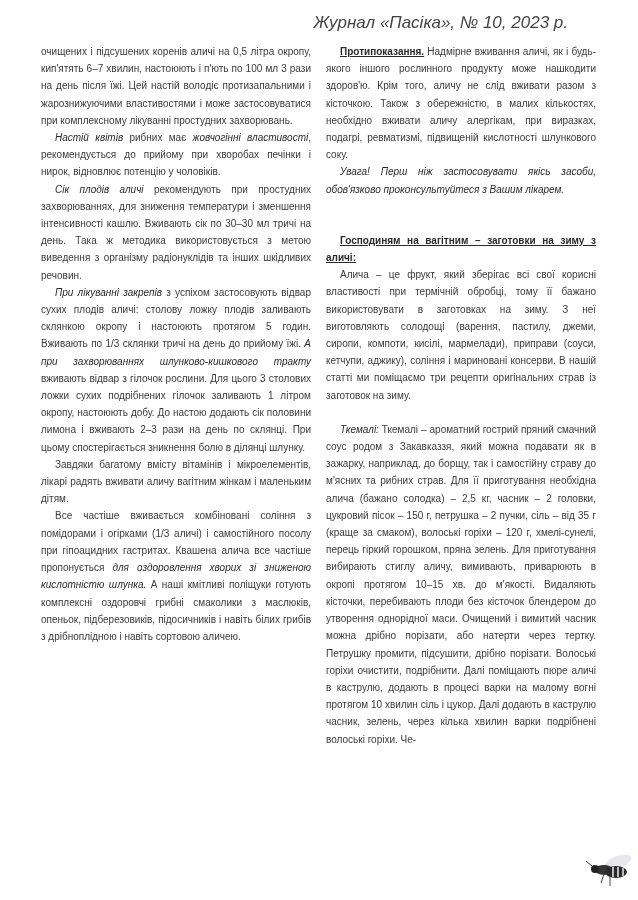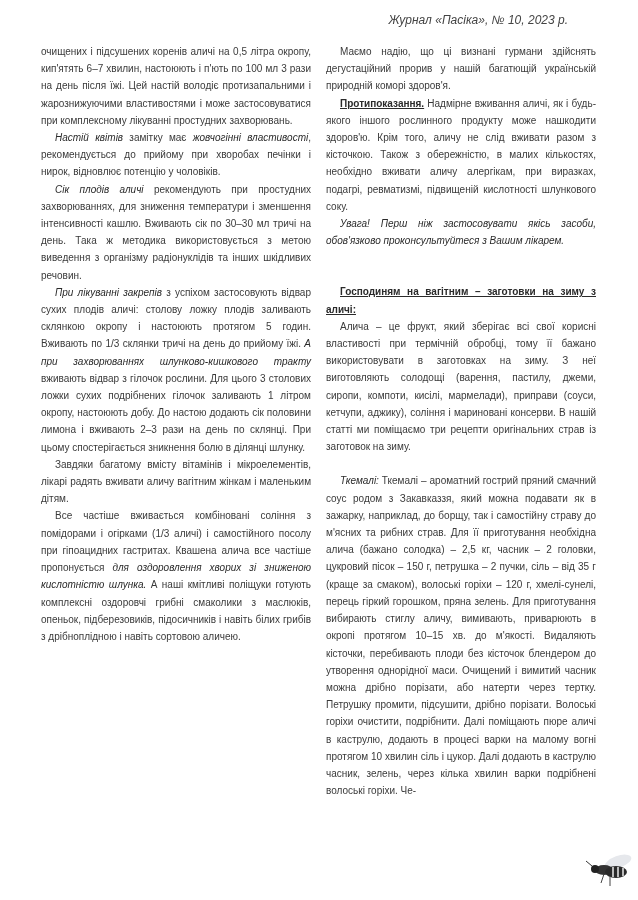--- a/index.html
+++ b/index.html
@@ -2,21 +2,21 @@
 <html><head>
 <meta charset="utf-8">
 <style>
   html, body { margin: 0; padding: 0; }
   body {
     width: 638px; height: 900px; background: #ffffff; position: relative; overflow: hidden;
     font-family: "Liberation Sans", sans-serif; color: #3a3a3a;
   }
   .header {
     position: absolute; top: 13px; right: 70px;
-    font-style: italic; font-size: 12px; color: #444;
+    font-style: italic; font-size: 17px; color: #444;
   }
   .col {
     position: absolute; top: 43px; width: 270px;
     font-size: 10px; line-height: 17.2px; text-align: justify;
   }
   .col-left { left: 41px; }
   .col-right { left: 326px; }
   .col p { margin: 0; text-indent: 14px; }
   .col p.noindent { text-indent: 0; }
   .bi { font-weight: normal; font-style: italic; color: #2a2a2a; }
@@ -25,29 +25,28 @@
   .gap2 { height: 34px; }
   .bee { position: absolute; left: 582px; top: 850px; width: 52px; height: 40px; }
 </style>
 </head>
 <body>
 
 <div class="header">Журнал «Пасіка», № 10, 2023 р.</div>
 
 <div class="col col-left">
   <p class="noindent">очищених і підсушених коренів аличі на 0,5 літра окропу, кип'ятять  6–7 хвилин, настоюють і п'ють по 100 мл 3 рази на день після їжі. Цей настій володіє протизапальними і жарознижуючими властивостями і може застосовуватися при комплексному лікуванні простудних захворювань.</p>
-  <p><span class="bi">Настій квітів</span><span> замітку має </span><span class="bi">жовчогінні властивості</span><span>, рекомендується до прийому при хворобах печінки і нирок, відновлює потенцію у чоловіків.</span></p>
+  <p><span class="bi">Настій квітів</span><span> рибних має </span><span class="bi">жовчогінні властивості</span><span>, рекомендується до прийому при хворобах печінки і нирок, відновлює потенцію у чоловіків.</span></p>
   <p><span class="bi">Сік плодів аличі</span><span> рекомендують при простудних захворюваннях, для зниження температури і зменшення інтенсивності кашлю. Вживають сік по 30–30 мл тричі на день. Така ж методика використовується з метою виведення з організму радіонуклідів та інших шкідливих речовин.</span></p>
   <p><span class="bi">При лікуванні закрепів</span><span> з успіхом застосовують відвар сухих плодів аличі: столову ложку плодів заливають склянкою окропу і настоюють протягом 5 годин. Вживають по 1/3 склянки тричі на день до  прийому їжі. </span><span class="bi">А при захворюваннях шлунково-кишкового тракту</span><span> вживають відвар з гілочок рослини. Для цього 3 столових ложки сухих подрібнених гілочок заливають 1 літром окропу, настоюють добу. До настою додають сік половини лимона і вживають 2–3 рази на день по склянці. При цьому спостерігається зникнення болю в ділянці шлунку.</span></p>
   <p>Завдяки багатому вмісту вітамінів і мікроелементів, лікарі радять вживати аличу вагітним жінкам і маленьким дітям.</p>
   <p><span>Все частіше вживається комбіновані соління з помідорами і огірками (1/3 аличі) і самостійного посолу при гіпоацидних гастритах. Квашена алича все частіше пропонується </span><span class="bi">для оздоровлення хворих зі зниженою кислотністю шлунка.</span><span> А наші кмітливі поліщуки готують комплексні оздоровчі грибні смаколики з маслюків, опеньок, підберезовиків, підосичників і навіть білих грибів з дрібноплідною і навіть сортовою аличею.</span></p>
 </div>
 
 <div class="col col-right">
-  <p>Маємо надію, що ці визнані гурмани здійснять дегустаційний прорив у нашій багатющій українській природній коморі здоров'я.</p>
   <p><span class="b">Протипоказання.</span><span> Надмірне вживання аличі, як і будь-якого іншого рослинного продукту може нашкодити здоров'ю. Крім того, аличу не слід вживати разом з кісточкою. Також з обережністю, в малих кількостях, необхідно вживати аличу алергікам, при виразках, подагрі, ревматизмі, підвищеній кислотності шлункового соку.</span></p>
   <p class="bi">Увага! Перш ніж застосовувати якісь засоби, обов'язково проконсультуйтеся з Вашим лікарем.</p>
   <div class="gap2"></div>
   <p class="b">Господиням на вагітним – заготовки на зиму з аличі:</p>
   <p>Алича – це фрукт, який зберігає всі свої корисні властивості при термічній обробці, тому її бажано використовувати в заготовках на зиму. З неї виготовляють солодощі (варення, пастилу, джеми, сиропи, компоти, кисілі, мармелади), приправи (соуси, кетчупи, аджику), соління і мариновані консерви. В нашій статті ми поміщаємо три рецепти оригінальних страв із заготовок на зиму.</p>
   <div class="gap"></div>
   <p><span class="bi">Ткемалі:</span><span> Ткемалі – ароматний гострий пряний смачний соус родом з Закавказзя, який можна подавати як в зажарку, наприклад, до борщу, так і самостійну страву до м'ясних та рибних страв. Для її приготування необхідна алича (бажано солодка) – 2,5 кг, часник – 2 головки, цукровий пісок – 150 г, петрушка – 2 пучки, сіль – від 35 г (краще за смаком), волоські горіхи – 120 г, хмелі-сунелі, перець гіркий горошком, пряна зелень. Для приготування вибирають стиглу аличу, вимивають, приварюють в окропі протягом 10–15 хв. до м'якості. Видаляють кісточки, перебивають плоди без кісточок блендером до утворення однорідної маси. Очищений і вимитий часник можна дрібно порізати, або натерти через тертку. Петрушку промити, підсушити, дрібно порізати. Волоські горіхи очистити, подрібнити. Далі поміщають пюре аличі в каструлю, додають в процесі варки на малому вогні протягом 10 хвилин сіль і цукор. Далі додають в каструлю часник, зелень, через кілька хвилин варки подрібнені волоські горіхи. Че-</span></p>
 </div>
 
 <svg class="bee" viewBox="0 0 52 40">

